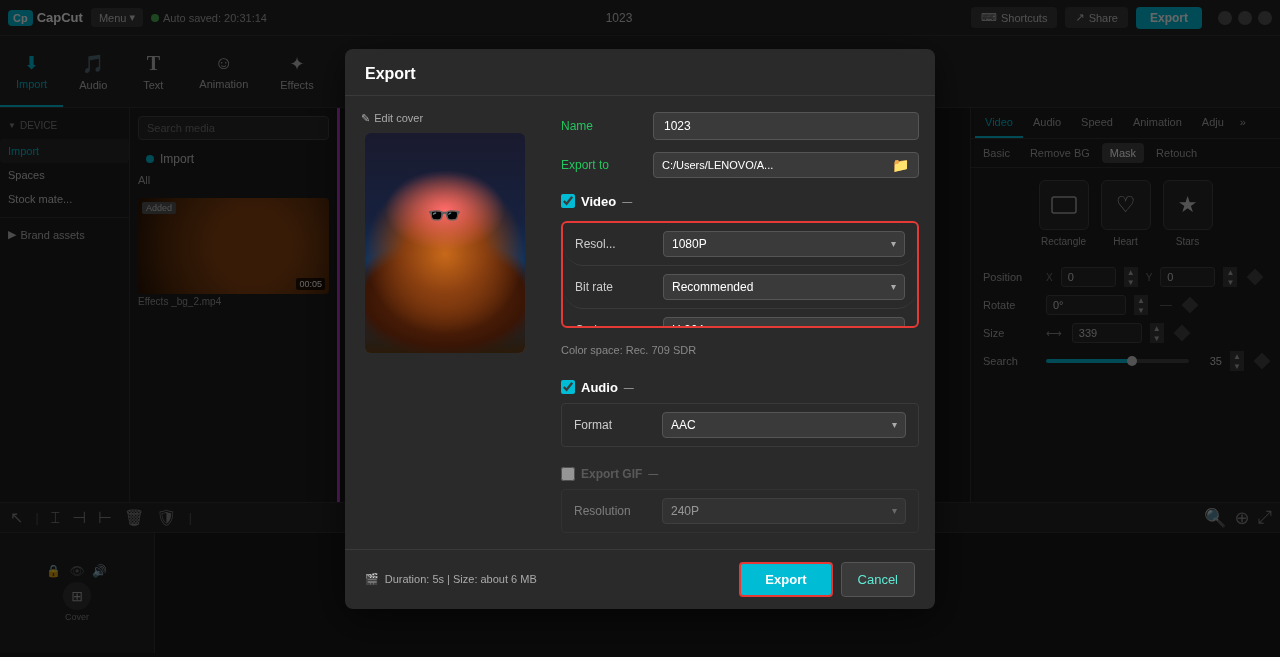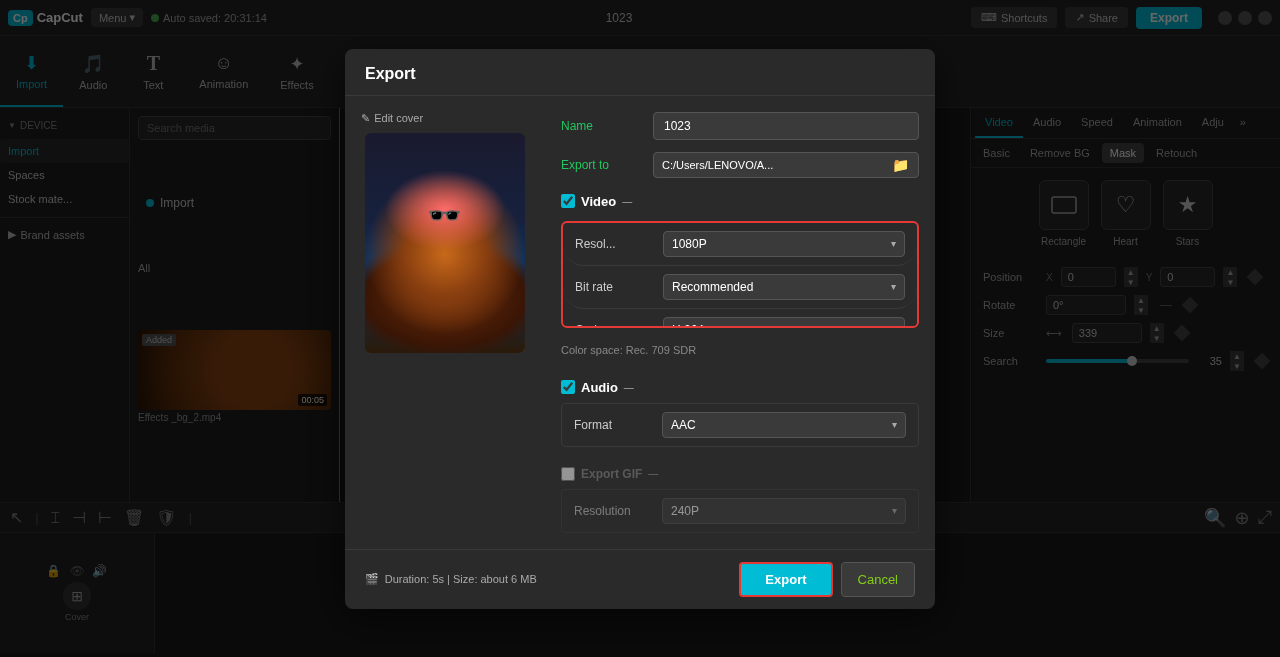--- a/index.html
+++ b/index.html
@@ -172,24 +172,23 @@
       color: #ccc;
       font-size: 11px;
     }
     .sidebar-item.active { background: #2a2a2a; color: #00bcd4; }
     .sidebar-divider { border: none; border-top: 1px solid #333; margin: 6px 0; }
 
     
     .middle-panel {
       width: 210px;
       background: #1e1e1e;
-      border-right: 1px solid #d946ef;
+      border-right: 3px solid #d946ef;
       display: flex;
       flex-direction: column;
-      gap: 44px;
     }
     .search-bar {
       padding: 8px;
     }
     .search-input {
       width: 100%;
       background: #2a2a2a;
       border: 1px solid #444;
       border-radius: 4px;
       color: #ccc;
@@ -213,21 +212,21 @@
     .all-label { font-size: 11px; color: #aaa; padding: 4px 8px; }
     .media-grid {
       padding: 8px;
     }
     .media-item {
       position: relative;
       cursor: pointer;
     }
     .media-thumb {
       width: 100%;
-      height: 80px;
+      height: 96px;
       background: #333;
       border-radius: 4px;
       overflow: hidden;
       position: relative;
     }
     .media-thumb-dog {
       width: 100%;
       height: 100%;
       background: radial-gradient(circle at 60% 50%, #8b4513 30%, #5c2d0a 70%, #2a1505 100%);
       display: flex;
@@ -642,21 +641,21 @@
       color: #fff;
       border-radius: 4px;
       padding: 8px 24px;
       font-size: 13px;
       font-weight: 600;
       cursor: pointer;
     }
     .cancel-btn {
       background: #3a3a3a;
       border: 1px solid #555;
-      color: #84cc16;
+      color: #5eead4;
       border-radius: 4px;
       padding: 8px 16px;
       font-size: 13px;
       cursor: pointer;
     }
 
     
     .bottom-area {
       position: absolute;
       bottom: 0; left: 0; right: 0;

